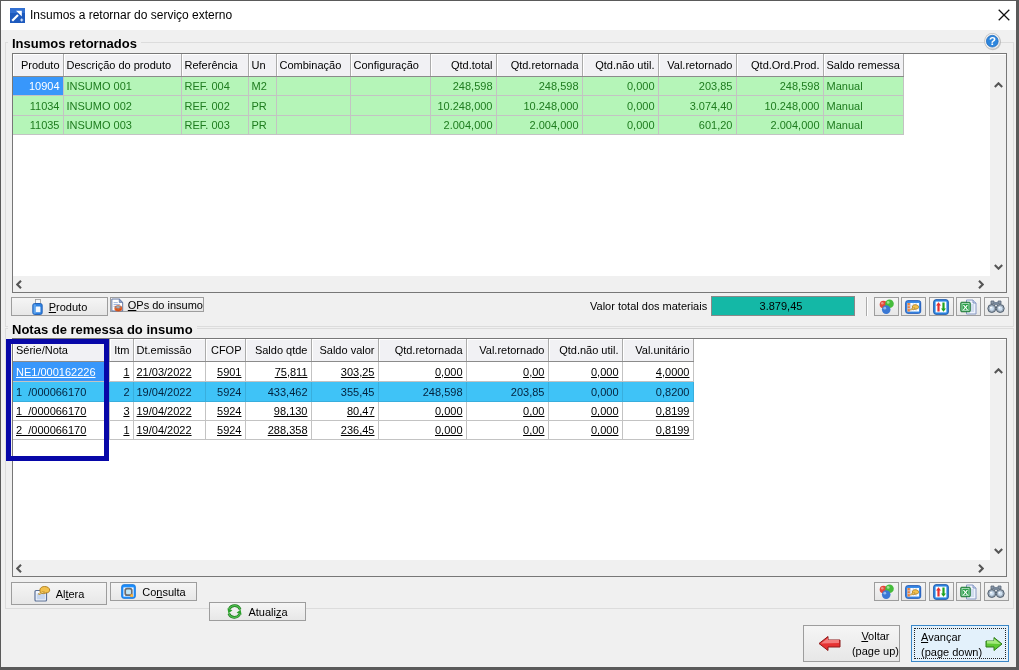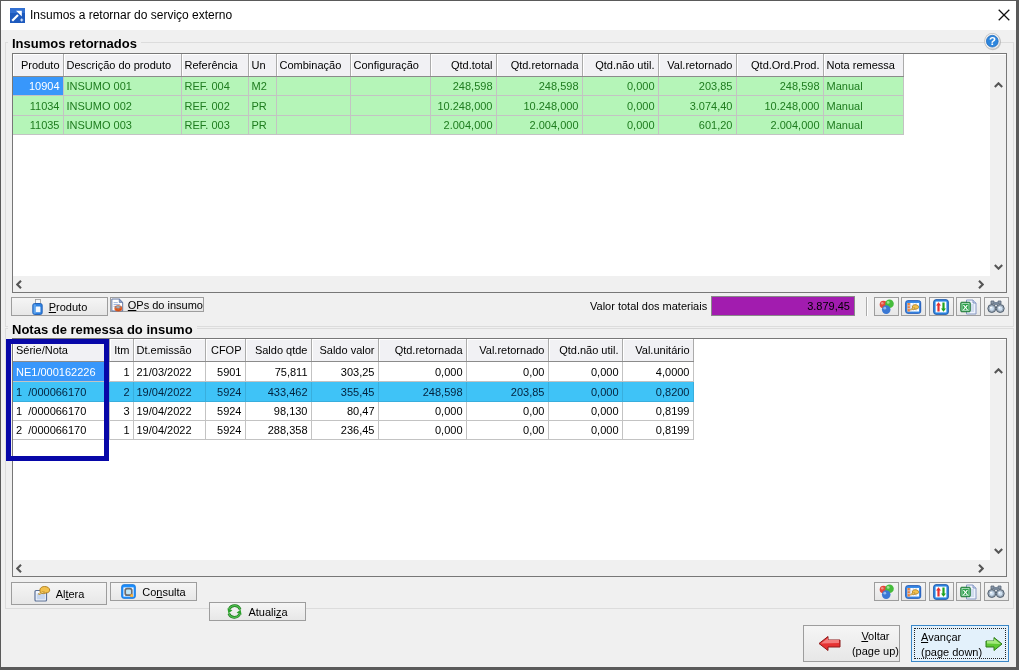--- a/index.html
+++ b/index.html
@@ -21,21 +21,21 @@
 .groupbox { border:1px solid #dcdcdc; }
 .grouplabel { font-weight:bold; font-size:13px; color:#000; background:#f0f0f0; padding:0 4px; }
 
 .grid { background:#ffffff; border:1px solid #777777; }
 table { border-collapse:collapse; table-layout:fixed; }
 td { overflow:hidden; white-space:nowrap; padding:1px 3px 0 3px; font-size:11px; }
 .hc { background:#f1f1f4; border-right:1px solid #ababab; border-bottom:1px solid #8b8b8b;
       box-shadow:inset 1px 1px 0 #ffffff; color:#000; }
 .gc { border-right:1px solid #c3c3c3; border-bottom:1px solid #c3c3c3; }
 .green { background:#b5f5b8; color:#1e7c1e; }
-.white { background:#ffffff; color:#000; }
+.white { background:#ffffff; color:#000;text-decoration:underline; }
 .cyan  { background:#3fc3f7; color:#03223d; border-right-color:#38aedd; border-bottom-color:#38aedd; }
 .bluesel { background:#3897fb !important; color:#ffffff !important; }
 .r { text-align:right; }
 
 .sb { background:#f0f0f0; }
 
 .btn { background:linear-gradient(#f5f5f5,#e7e7e7); border:1px solid #9d9d9d;
        display:flex; align-items:center; justify-content:center; font-size:11px; color:#000; white-space:nowrap; }
 .u { text-decoration:underline; }
 .navybox { border:5px solid #0707a8; }
@@ -99,21 +99,21 @@
           <td class="hc ">Descrição do produto</td>
           <td class="hc ">Referência</td>
           <td class="hc ">Un</td>
           <td class="hc ">Combinação</td>
           <td class="hc ">Configuração</td>
           <td class="hc r">Qtd.total</td>
           <td class="hc r">Qtd.retornada</td>
           <td class="hc r">Qtd.não util.</td>
           <td class="hc r">Val.retornado</td>
           <td class="hc r">Qtd.Ord.Prod.</td>
-          <td class="hc ">Nota remessa</td>
+          <td class="hc ">Saldo remessa</td>
         </tr>
         <tr style="height:19px">
           <td class="gc green r bluesel ">10904</td>
           <td class="gc green ">INSUMO 001</td>
           <td class="gc green ">REF. 004</td>
           <td class="gc green ">M2</td>
           <td class="gc green "></td>
           <td class="gc green "></td>
           <td class="gc green r ">248,598</td>
           <td class="gc green r ">248,598</td>
@@ -185,21 +185,21 @@
     <path d="M1 1 h8.7 l4 4 v10 h-12.7 z" fill="#ffffff" stroke="#5a6f9e" stroke-width="1.1"></path>
     <path d="M9.7 1 l4 4 h-4 z" fill="#8fa5cc" stroke="#5a6f9e" stroke-width="0.8"></path>
     <path d="M3 5.2 h5 M3 7.4 h7.5 M3 9.6 h4" stroke="#8fa8d8" stroke-width="1"></path>
     <ellipse cx="8.6" cy="12" rx="4.6" ry="3.6" fill="#e8622a"></ellipse>
     <path d="M4.6 10.6 l3.4 -1.8 4 1.4 -3.4 2 z" fill="#a8aeb8" stroke="#707880" stroke-width="0.5"></path>
     <path d="M5.6 13.6 a4.6 3.6 0 0 0 6.4 -1" fill="none" stroke="#b84a14" stroke-width="1"></path>
   </svg>
   <span><span class="u">O</span>Ps do insumo</span>
 </div>
 <div class="abs" style="left:590px;top:300px">Valor total dos materiais</div>
-<div class="abs" style="left:711px;top:296px;width:144px;height:20px;background:#a21caf;border:1px solid #898989;text-align:right;padding:3px 4px 0 0">3.879,45</div>
+<div class="abs" style="left:711px;top:296px;width:144px;height:20px;background:#14b8a6;border:1px solid #898989;text-align:center;padding:3px 4px 0 0">3.879,45</div>
 <div class="abs vline" style="left:866px;top:297px;height:19px"></div>
 <div class="abs iconrow" style="left:874px;top:297px" id="icons1">
     <div class="btn">
       <svg width="17" height="16" viewBox="0 0 17 16">
  <circle cx="5.5" cy="5.5" r="3.8" fill="#e4483a"></circle>
         <circle cx="4.3" cy="4.3" r="1.3" fill="#f29a90" opacity="0.9"></circle>
  <circle cx="11.5" cy="4.8" r="4.3" fill="#46bc3c"></circle>
         <circle cx="10.2" cy="3.4" r="1.4" fill="#a4e69a" opacity="0.9"></circle>
  <circle cx="8.2" cy="10.6" r="4.3" fill="#3a78d4"></circle>
         <circle cx="6.8" cy="9.2" r="1.4" fill="#9cc2f2" opacity="0.9"></circle>

